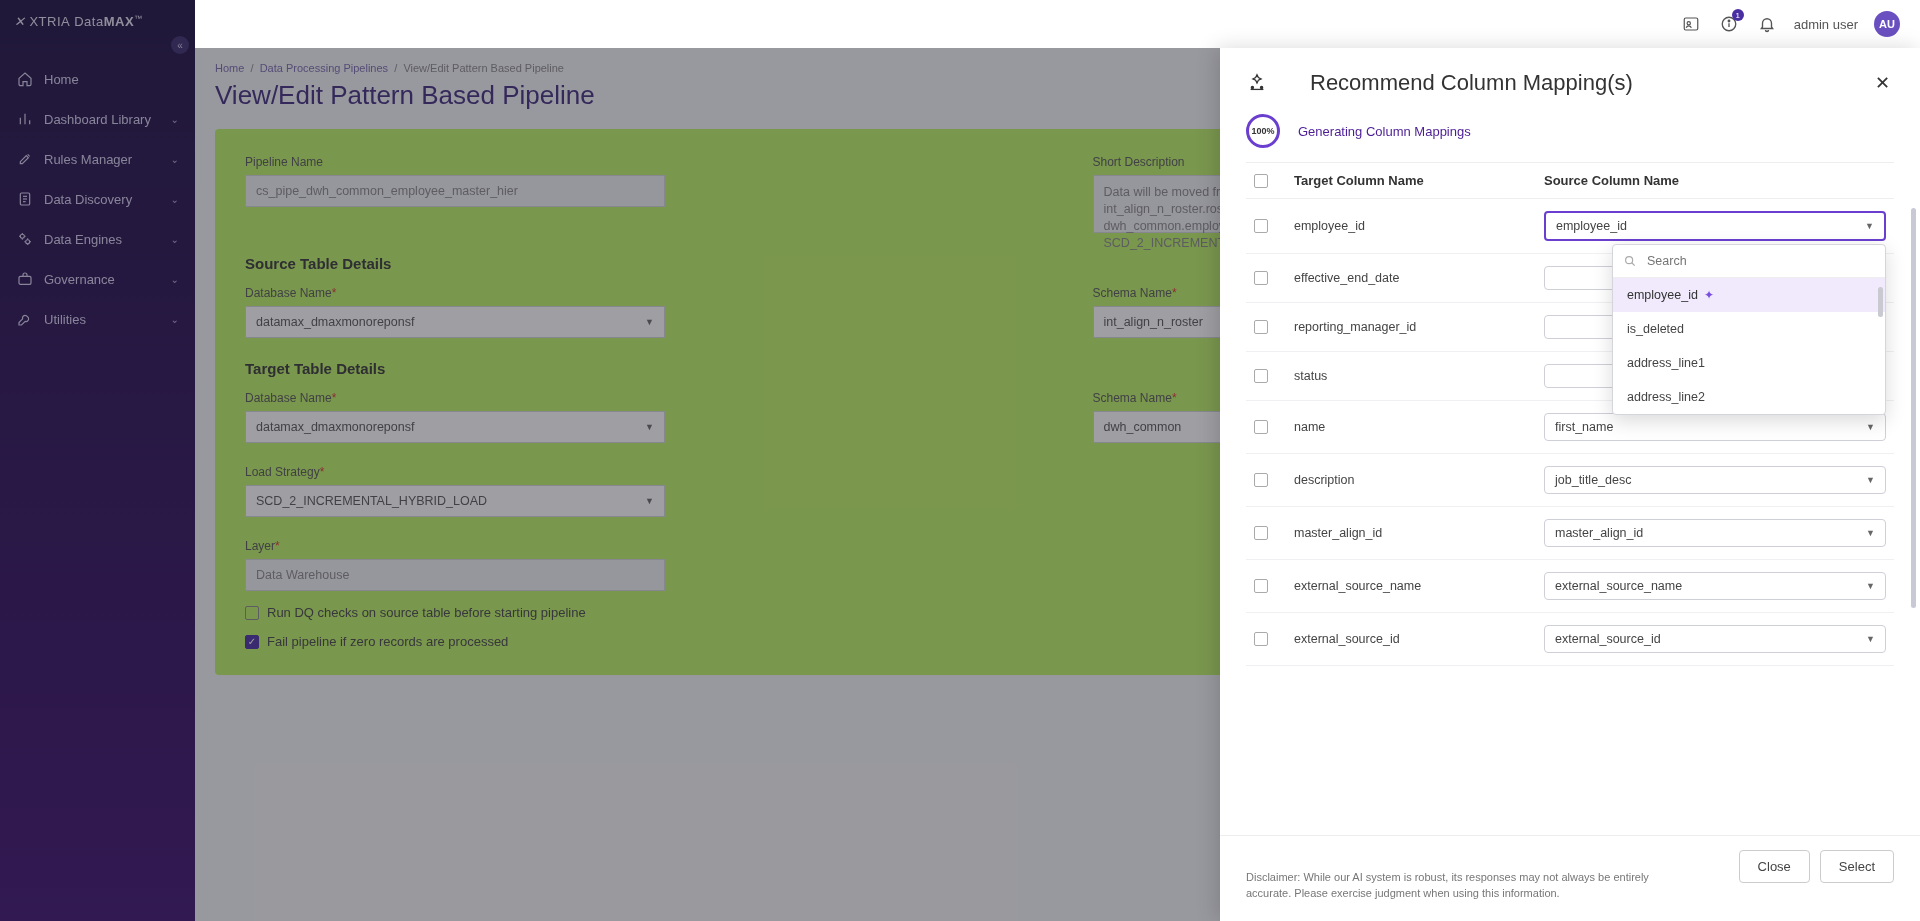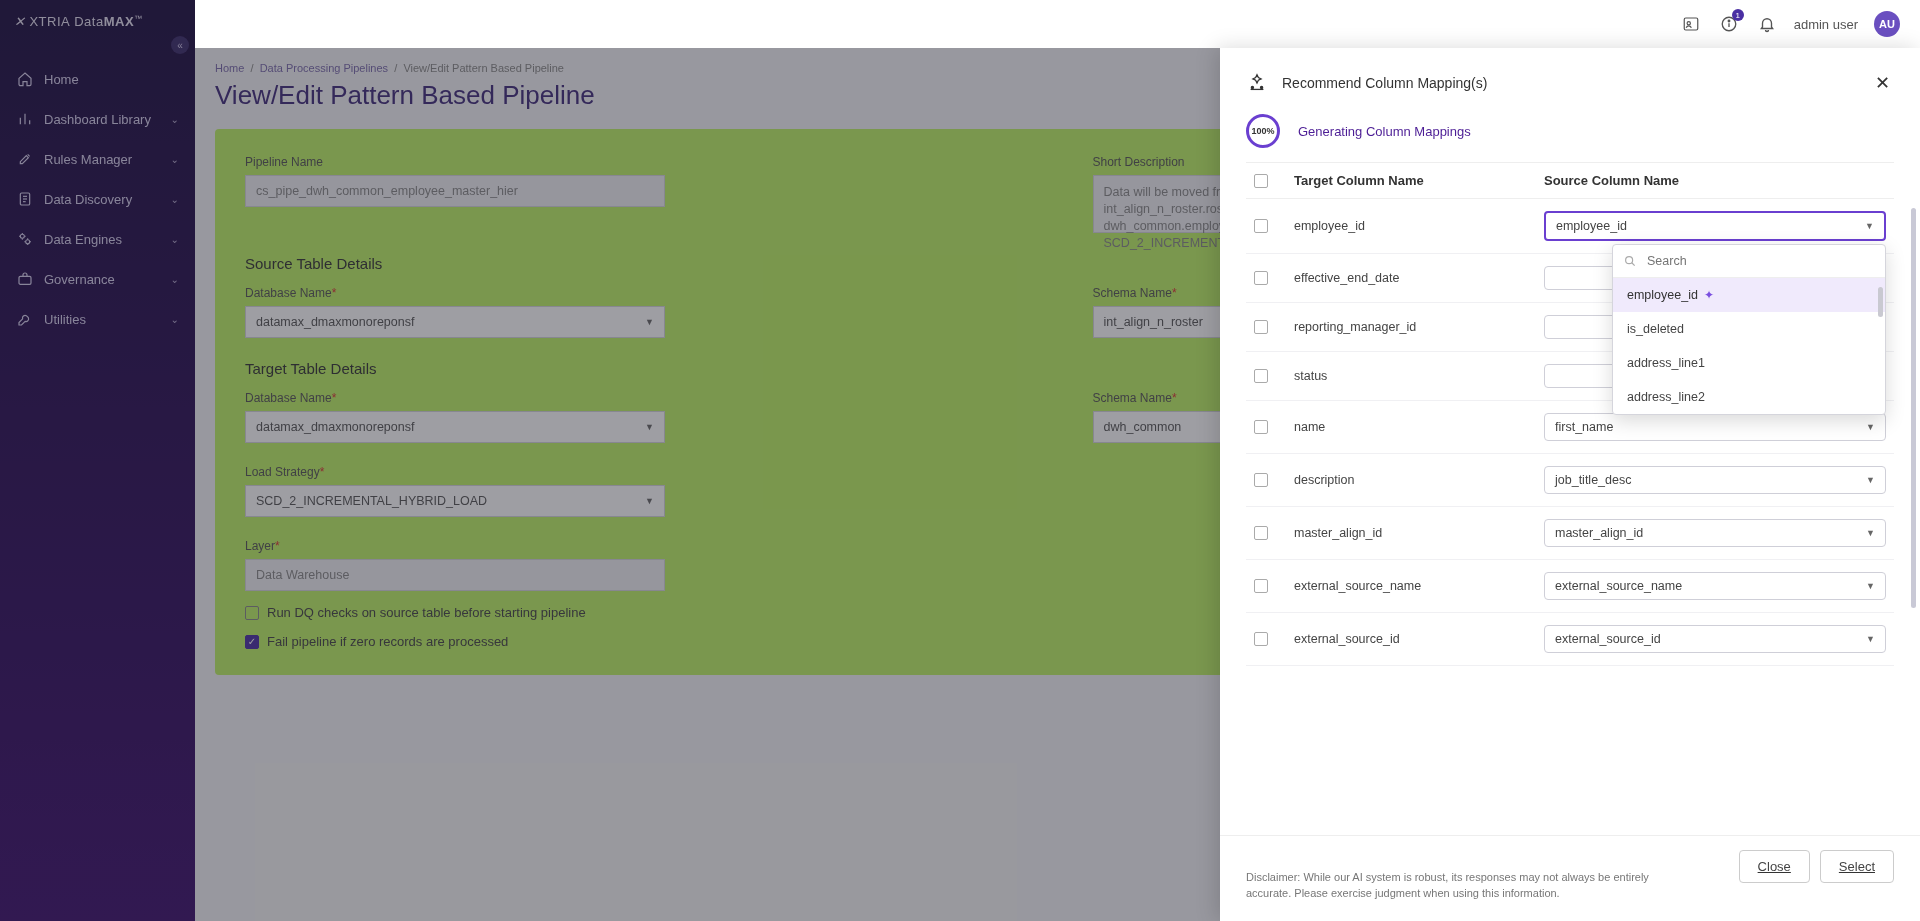--- a/index.html
+++ b/index.html
@@ -30,37 +30,37 @@
   
   .main { position:absolute; left:195px; right:0; top:48px; bottom:0; overflow:auto; padding:0 0 30px 0;}
   .breadcrumb { padding:14px 20px 6px 20px; font-size:11px; color:#888;}
   .breadcrumb a { color:#7a6aac; text-decoration:none; cursor:pointer;}
   .page-title { padding:0 20px 18px 20px; font-size:26px; color:#3f2a7a; font-weight:400;}
   .card { margin:0 20px; background:#bef264; border-radius:4px; padding:26px 30px; }
   .row { display:flex; gap:70px; margin-bottom:22px;}
   .col { flex:1; min-width:0;}
   label.field-label { display:block; font-size:12px; color:#555; margin-bottom:6px; font-weight:500;}
   .req { color:#d33;}
-  .section-h { font-size:15px; font-weight:400; color:#333; margin:10px 0 14px 0;}
+  .section-h { font-size:15px; font-weight:700; color:#333; margin:10px 0 14px 0;}
   .input, .select, .textarea { width:100%; max-width:420px; border:1px solid #d5d5dc; border-radius:0; padding:8px 10px; font-size:12.5px; color:#555; background:#fff; display:flex; align-items:center; justify-content:space-between;}
   .input.disabled, .textarea.disabled { background:#f1f1f4; color:#888;}
   .textarea { height:58px; align-items:flex-start; white-space:pre-wrap; line-height:1.35;}
   .select { cursor:pointer;}
   .select .chev-d { font-size:9px; color:#666;}
   .checkbox-row { display:flex; align-items:center; gap:8px; margin-top:14px; font-size:13px; color:#444;}
   .cb { width:14px; height:14px; border:1.5px solid #888; border-radius:2px; display:inline-flex; align-items:center; justify-content:center; font-size:10px; color:#fff;}
   .cb.checked { background:#4a2fa3; border-color:#4a2fa3;}
 
   
   .backdrop { position:absolute; inset:0; background:rgba(40,40,50,.45); }
 
   
   .panel { position:absolute; right:0; top:48px; bottom:0; width:700px; background:#fff; display:flex; flex-direction:column; box-shadow:-4px 0 20px rgba(0,0,0,.15);}
   .panel-header { display:flex; align-items:center; padding:20px 26px 10px 26px; gap:14px;}
-  .panel-header .title { font-size:14px; font-weight:400; color:#333;}
+  .panel-header .title { font-size:22px; font-weight:400; color:#333;margin-left:28px;}
   .panel-header .close { margin-left:auto; font-size:18px; color:#333; cursor:pointer; padding:4px;}
   .progress-row { display:flex; align-items:center; gap:18px; padding:6px 26px 14px 26px;}
   .ring { width:34px; height:34px; border-radius:50%; border:3px solid #6a3fd0; display:flex; align-items:center; justify-content:center; font-size:9px; font-weight:700; color:#333;}
   .prog-label { font-size:13px; color:#4c1d95; font-weight:500;}
 
   .table-wrap { flex:1; overflow:auto; padding:0 26px; position:relative;}
   .thead { display:flex; align-items:center; padding:10px 8px; font-size:13px; font-weight:600; color:#333; border-top:1px solid #eee; border-bottom:1px solid #eee;}
   .col-cb { width:40px; display:flex; align-items:center; justify-content:flex-start;}
   .col-target { width:250px; }
   .col-source { flex:1; }
@@ -74,21 +74,21 @@
   .dropdown-pop .search { display:flex; align-items:center; gap:8px; padding:8px 10px; border-bottom:1px solid #eee; color:#999;}
   .dropdown-pop .search input { border:none; outline:none; flex:1; font-size:12.5px; background:transparent;}
   .dropdown-pop .opt { padding:10px 14px; font-size:12.5px; color:#444; cursor:pointer; display:flex; align-items:center; gap:6px;}
   .dropdown-pop .opt.selected { background:#f0eafc; color:#333;}
   .dropdown-pop .scroll-ind { position:absolute; right:2px; top:42px; width:5px; height:30px; background:#c9c9d1; border-radius:3px;}
   .ai-dot { color:#7a4fe0; font-size:12px;}
 
   
   .panel-footer { padding:14px 26px 20px 26px; display:flex; align-items:flex-start; gap:20px; border-top:1px solid #eee;}
   .disclaimer { font-size:11px; color:#777; line-height:1.4; max-width:430px;margin-top:20px;}
-  .btns { margin-left:auto; display:flex; gap:10px;text-decoration:underline;}
+  .btns { margin-left:auto; display:flex; gap:10px;}
   .btn { border:1px solid #ccc; background:#fff; padding:8px 18px; border-radius:4px; font-size:13px; color:#444; cursor:pointer;}
 
   
   .panel-scroll { position:absolute; right:4px; top:160px; width:5px; height:400px; background:#c9c9d6; border-radius:3px;}
 
   svg { display:block;}
 </style>
 </head>
 <body>
 

